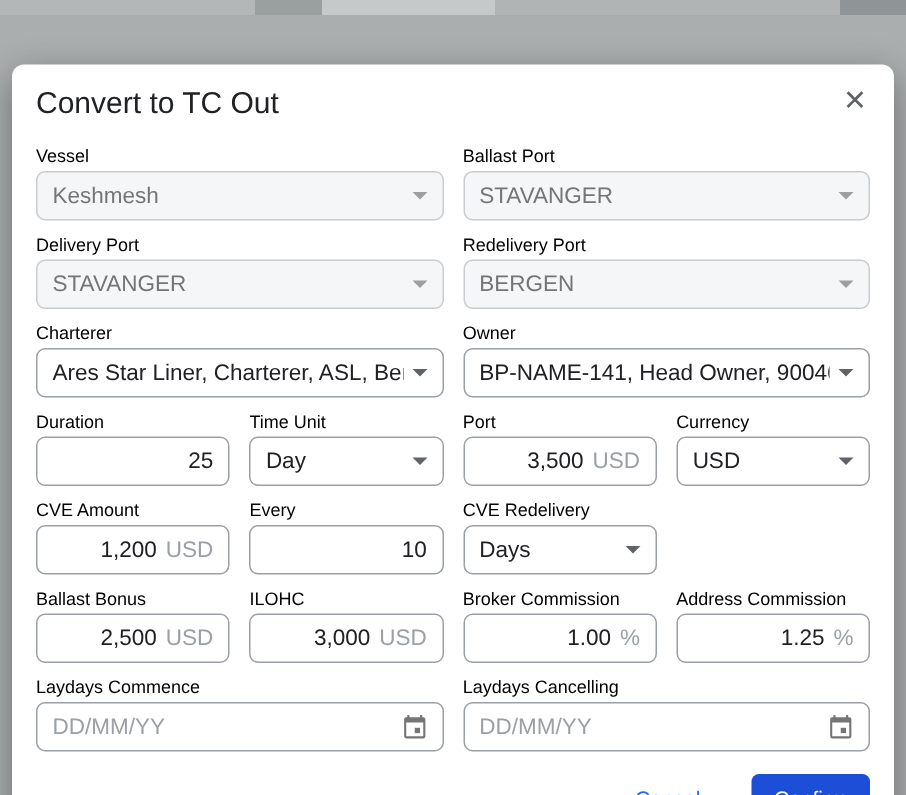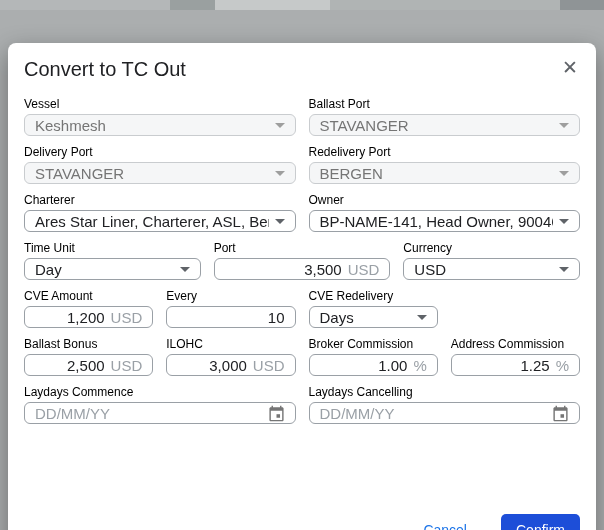--- a/index.html
+++ b/index.html
@@ -25,21 +25,21 @@
   .title { font-size:20px; color:#202124; line-height:24px; }
   .close-btn {
     background:none; border:0; padding:2px 2px; cursor:pointer;
     color:#5f6368; font-size:19px; line-height:18px; font-family:inherit;
   }
   .row { display:flex; gap:13px; margin-bottom:9px; }
   .fld { flex:1; min-width:0; }
   .lbl { font-size:12px; line-height:14px; color:#000000; margin-bottom:3px; white-space:nowrap; }
   .box {
     display:flex; align-items:center; gap:6px;
-    height:22px; padding:0 10px;
+    height:33px; padding:0 10px;
     border:1px solid #9aa0a6; border-radius:6px; background:#fff;
   }
   .box.select { justify-content:space-between; cursor:pointer; }
   .box.disabled { background:#f5f6f7; border-color:#c9cccf; cursor:default; }
   .val { font-size:15px; color:#202124; white-space:nowrap; overflow:hidden; }
   .box.disabled .val { color:#757575; }
   .arrow {
     flex:none; width:0; height:0;
     border-left:5px solid transparent; border-right:5px solid transparent;
     border-top:5px solid #5f6368;
@@ -126,20 +126,26 @@
       <div class="lbl">Owner</div>
       <div class="box select">
         <span class="val">BP-NAME-141, Head Owner, 90046...</span>
         <span class="arrow"></span>
       </div>
     </div>
   </div>
 
   <div class="row">
     <div class="fld">
+      <div class="lbl">Duration</div>
+      <div class="box">
+        <input class="num" value="25" style="">
+      </div>
+    </div>
+    <div class="fld">
       <div class="lbl">Time Unit</div>
       <div class="box select">
         <span class="val">Day</span>
         <span class="arrow"></span>
       </div>
     </div>
     <div class="fld">
       <div class="lbl">Port</div>
       <div class="box">
         <input class="num" value="3,500" style="">

